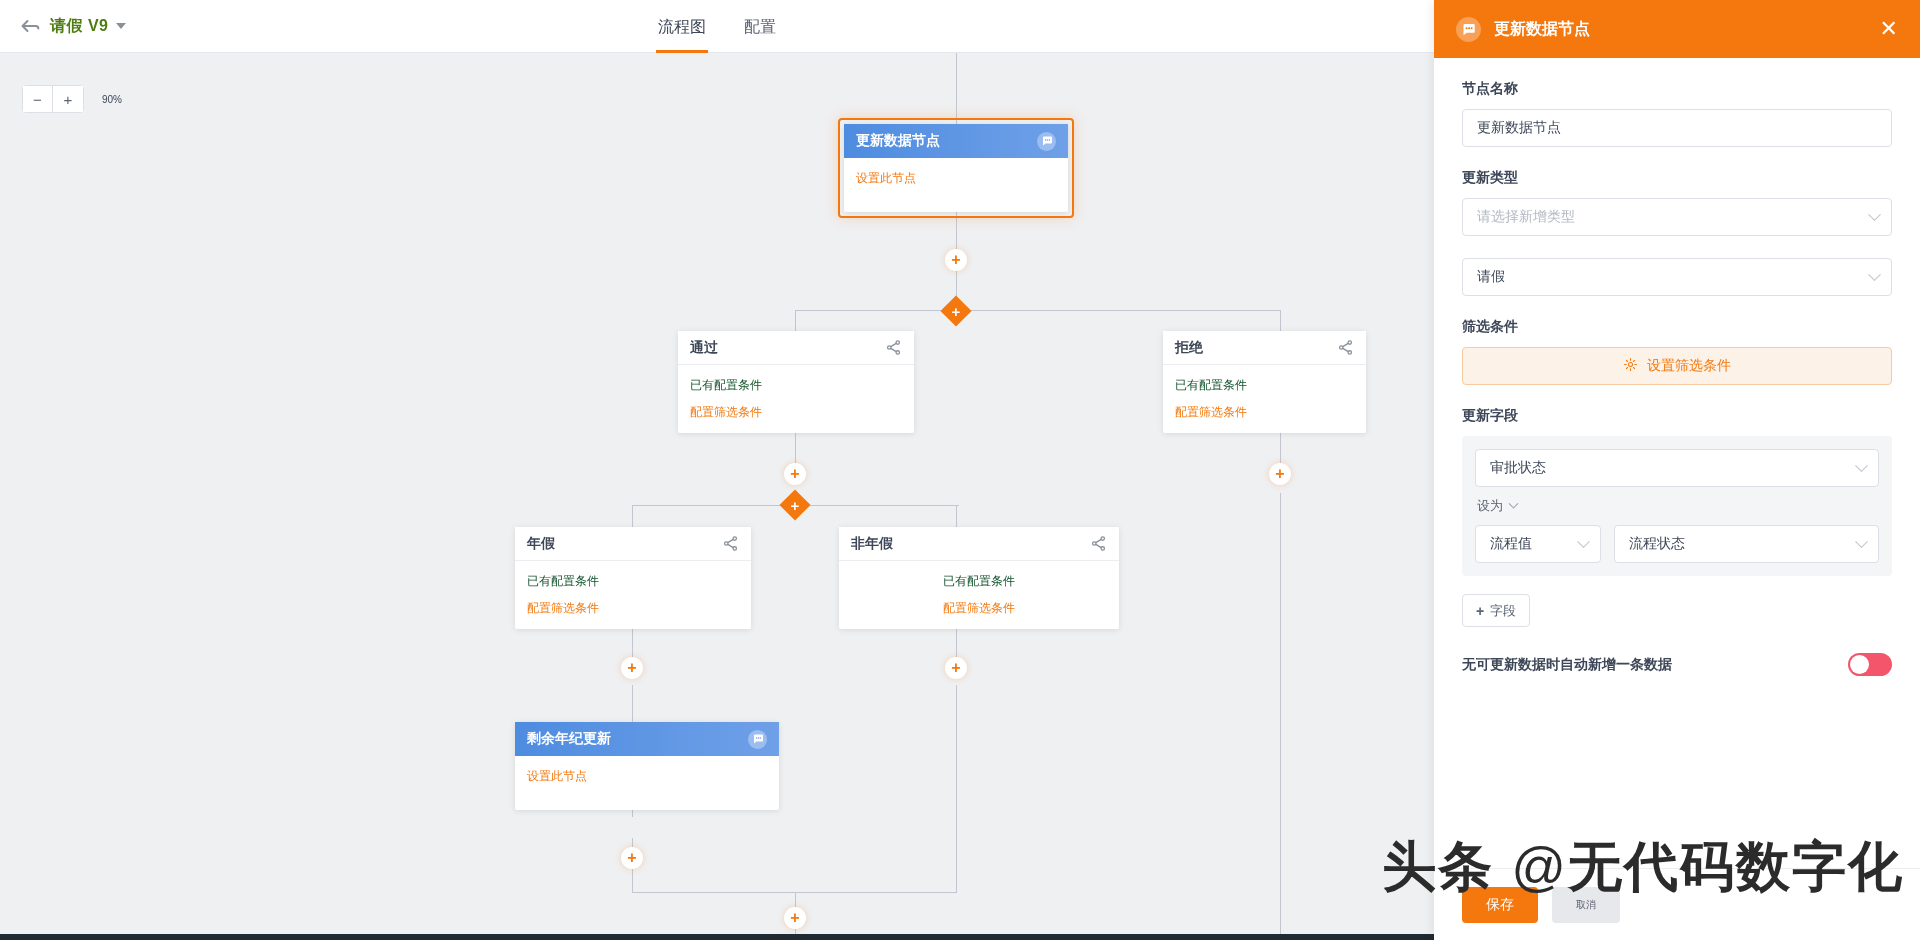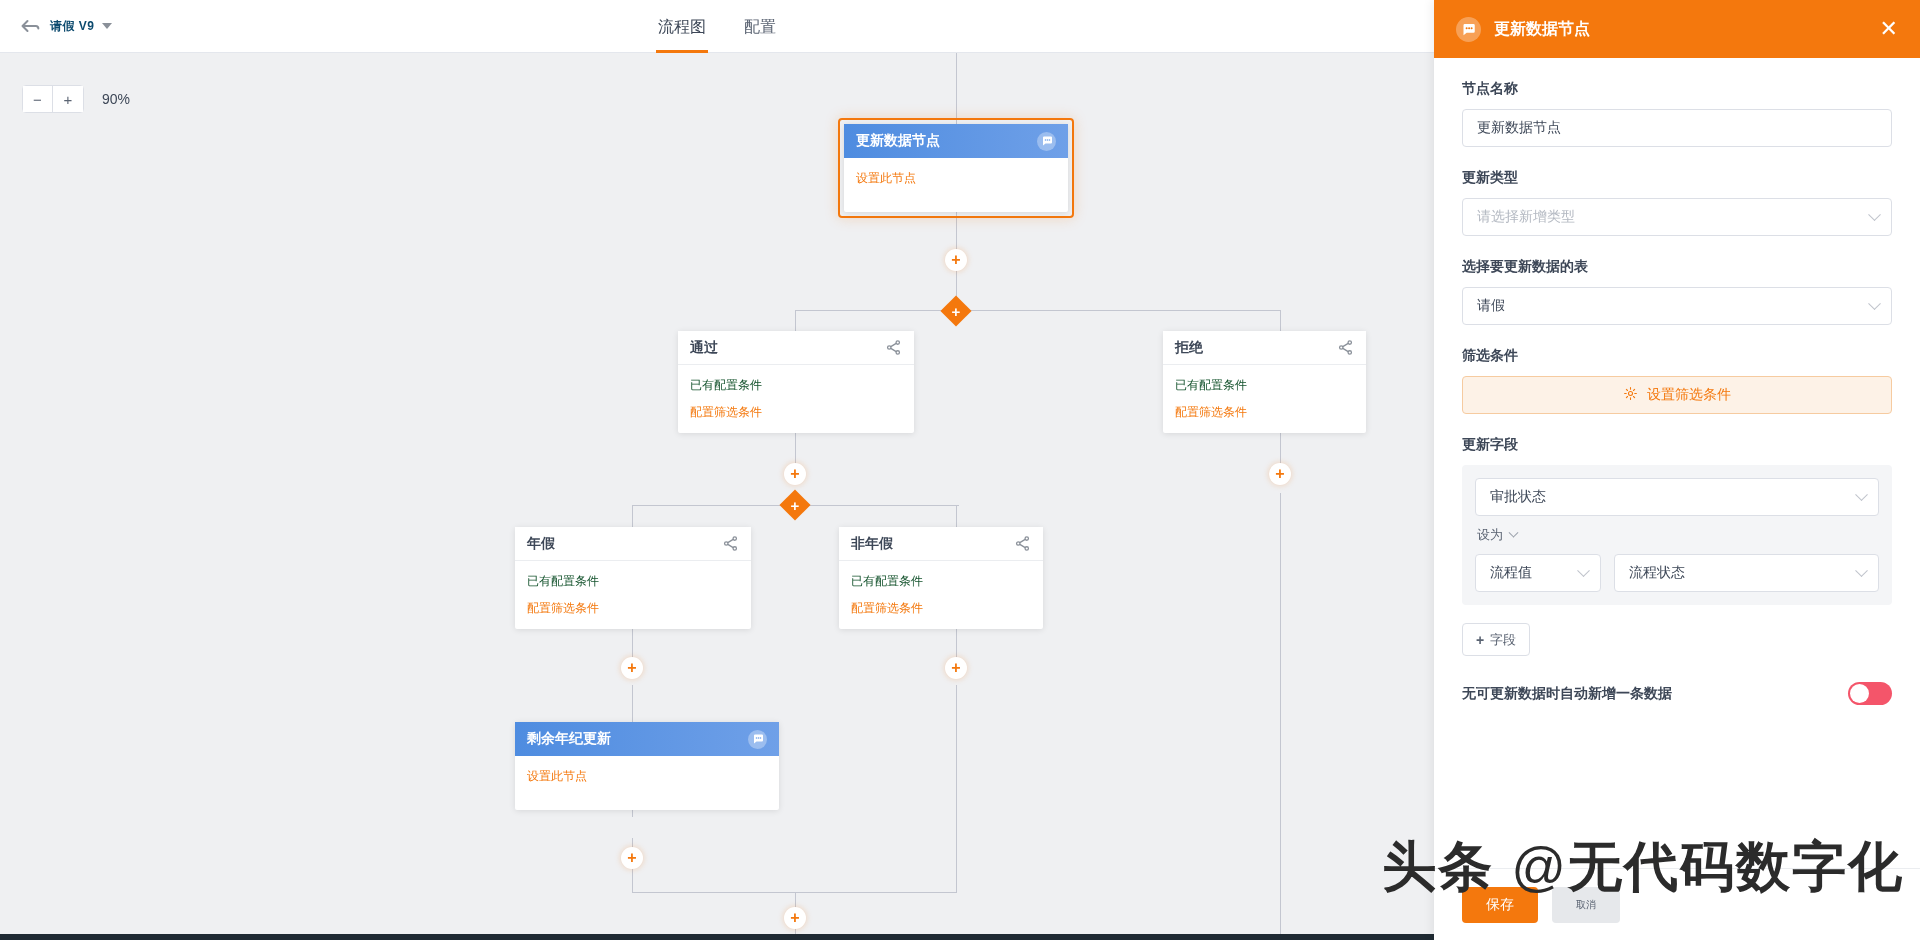--- a/index.html
+++ b/index.html
@@ -15,21 +15,21 @@
   .topbar {
     position: absolute; top: 0; left: 0; width: 1434px; height: 53px;
     background: #ffffff; border-bottom: 1px solid #e4e7ed;
     display: flex; align-items: center;
   }
   .back-arrow {
     margin-left: 20px; width: 20px; height: 20px; color: #8a9099;
     display: flex; align-items: center; justify-content: center; cursor: pointer;
   }
   .doc-title {
-    margin-left: 10px; font-size: 12px; font-weight: bold; color: #0c4a6e;
+    margin-left: 10px; font-size: 16px; font-weight: bold; color: #4d7c0f;
     letter-spacing: .5px;
   }
   .title-caret {
     margin-left: 7px; width: 0; height: 0;
     border-left: 5px solid transparent; border-right: 5px solid transparent;
     border-top: 6px solid #8a9099; cursor: pointer;
   }
   .tabs {
     position: absolute; left: 50%; transform: translateX(-50%);
     display: flex; gap: 38px; height: 53px; align-items: center;
@@ -51,21 +51,21 @@
   }
   .zoom-ctrl {
     position: absolute; top: 32px; left: 22px; display: flex; align-items: center;
   }
   .zoom-btns { display: flex; background: #fff; border: 1px solid #dcdfe6; border-radius: 4px; }
   .zoom-btn {
     width: 30px; height: 26px; display: flex; align-items: center; justify-content: center;
     font-size: 15px; color: #5a6372; cursor: pointer; background: #fff;
   }
   .zoom-btn:first-child { border-right: 1px solid #dcdfe6; }
-  .zoom-pct { margin-left: 18px; font-size: 14px; color: #3d4757; }
+  .zoom-pct { margin-left: 18px; font-size: 10px; color: #3d4757; }
 
   
   .vline { position: absolute; width: 1px; background: #c3c6d0; }
   .hline { position: absolute; height: 1px; background: #c3c6d0; }
 
   
   .plus-round {
     position: absolute; width: 22px; height: 22px; border-radius: 50%;
     background: #fff; box-shadow: 0 0 6px rgba(244,120,13,.28);
     display: flex; align-items: center; justify-content: center;
@@ -370,21 +370,21 @@
               </svg>
           </div>
         </div>
         <div class="card-body">
           <span class="link-red">已有配置条件</span>
           <span class="link-orange">配置筛选条件</span>
         </div>
       </div>
     </div>
 
-    <div class="node" style="left:839px; top:474px; width:204px;">
+    <div class="node" style="left:839px; top:474px; width:280px;text-align:center;">
       <div class="card">
         <div class="card-head white">
           <div class="card-title">非年假</div>
           <div class="share-icon">
             <svg viewBox="0 0 24 24" aria-hidden="true">
                 <circle cx="18" cy="5" r="2.4" stroke-width="1.8"></circle>
                 <circle cx="6" cy="12" r="2.4" stroke-width="1.8"></circle>
                 <circle cx="18" cy="19" r="2.4" stroke-width="1.8"></circle>
                 <path d="M8.2 10.8 15.8 6.2 M8.2 13.2 15.8 17.8" stroke-width="1.8"></path>
               </svg>
@@ -443,21 +443,20 @@
 
       <div class="field-block">
         <div class="field-label">更新类型</div>
         <div class="select-box">
           <span class="select-val placeholder">请选择新增类型</span>
           <span class="caret"></span>
         </div>
       </div>
 
       <div class="field-block">
-        <div class="field-label">选择要更新数据的表</div>
         <div class="select-box">
           <span class="select-val">请假</span>
           <span class="caret"></span>
         </div>
       </div>
 
       <div class="field-block">
         <div class="field-label">筛选条件</div>
         <div class="filter-btn">
           <span>

